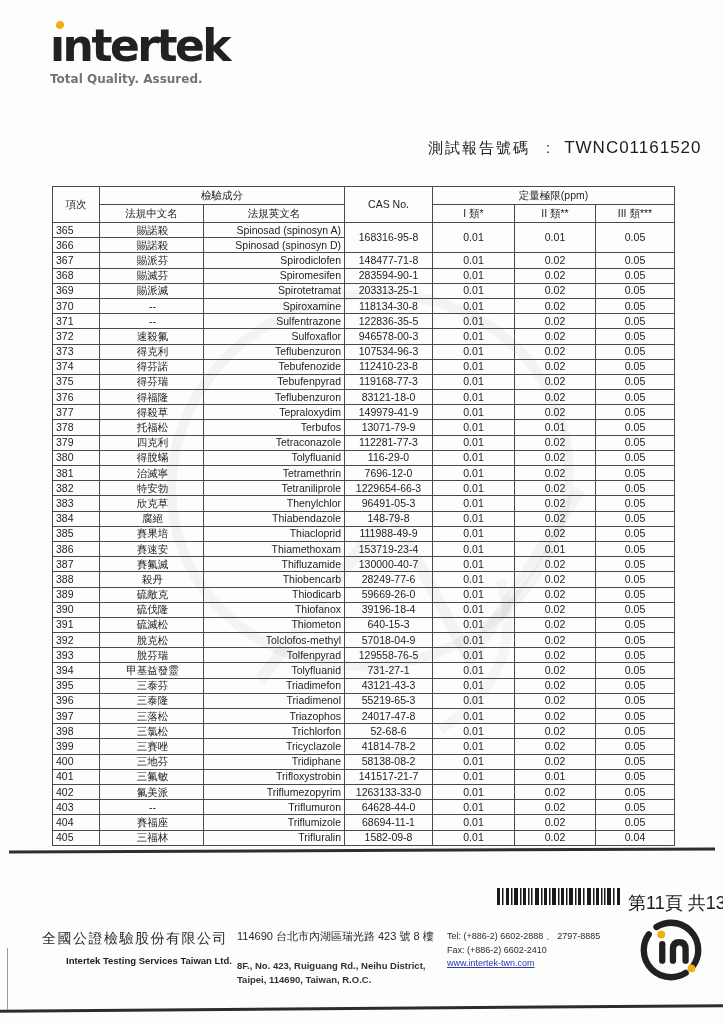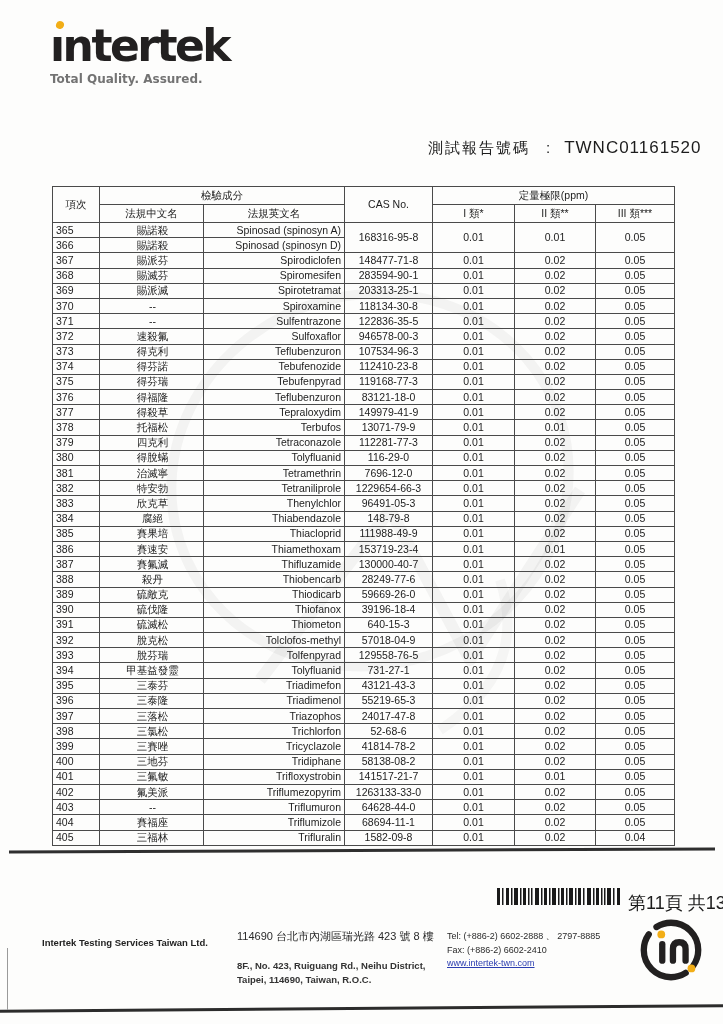--- a/index.html
+++ b/index.html
@@ -48,21 +48,21 @@
   .end-rule{
     position:absolute;left:9px;top:849px;width:706px;height:3px;
     background:#2f2f2f;transform:rotate(-0.25deg);
   }
   
   .barcode{position:absolute;left:497px;top:888px;}
   .page-num{position:absolute;left:628px;top:891px;font-size:18px;white-space:nowrap;}
   
   .f-company{position:absolute;left:42px;top:930px;}
   .f-company .cn{font-size:14px;letter-spacing:1.5px;color:#2a2a2a;}
-  .f-company .en{margin-top:7px;font-size:9.5px;font-weight:bold;color:#222;}
+  .f-company .en{margin-top:7px;font-size:9.5px;font-weight:bold;color:#222;margin-left:24px;}
   .f-address{position:absolute;left:237px;top:929px;color:#2a2a2a;}
   .f-address .l1{font-size:11px;margin-bottom:15px;}
   .f-address .l2,.f-address .l3{font-size:9.5px;font-weight:bold;color:#333;line-height:1.45;}
   .f-contact{position:absolute;left:447px;top:930px;font-size:9px;line-height:1.5;color:#2a2a2a;}
   .f-contact a{color:#2b3db0;text-decoration:underline;}
   .roundel{position:absolute;left:636px;top:915px;width:70px;height:70px;}
   
   .edge-bottom{
     position:absolute;left:-2px;top:1007px;width:727px;height:2.5px;
     background:#2c2c2c;transform:rotate(-0.45deg);
@@ -516,20 +516,21 @@
     <rect x="104" width="1.5" height="17"></rect>
       <rect x="107" width="1.5" height="17"></rect>
       <rect x="110" width="4" height="17"></rect>
     <rect x="116" width="1.5" height="17"></rect>
       <rect x="120" width="3" height="17"></rect>
   </g>
 </svg>
 <div class="page-num">第11頁 共13頁</div>
 
 <div class="f-company">
+  <div class="cn">全國公證檢驗股份有限公司</div>
   <div class="en">Intertek Testing Services Taiwan Ltd.</div>
 </div>
 
 <div class="f-address">
   <div class="l1">114690 台北市內湖區瑞光路 423 號 8 樓</div>
   <div class="l2">8F., No. 423, Ruiguang Rd., Neihu District,</div>
   <div class="l3">Taipei, 114690, Taiwan, R.O.C.</div>
 </div>
 
 <div class="f-contact">

